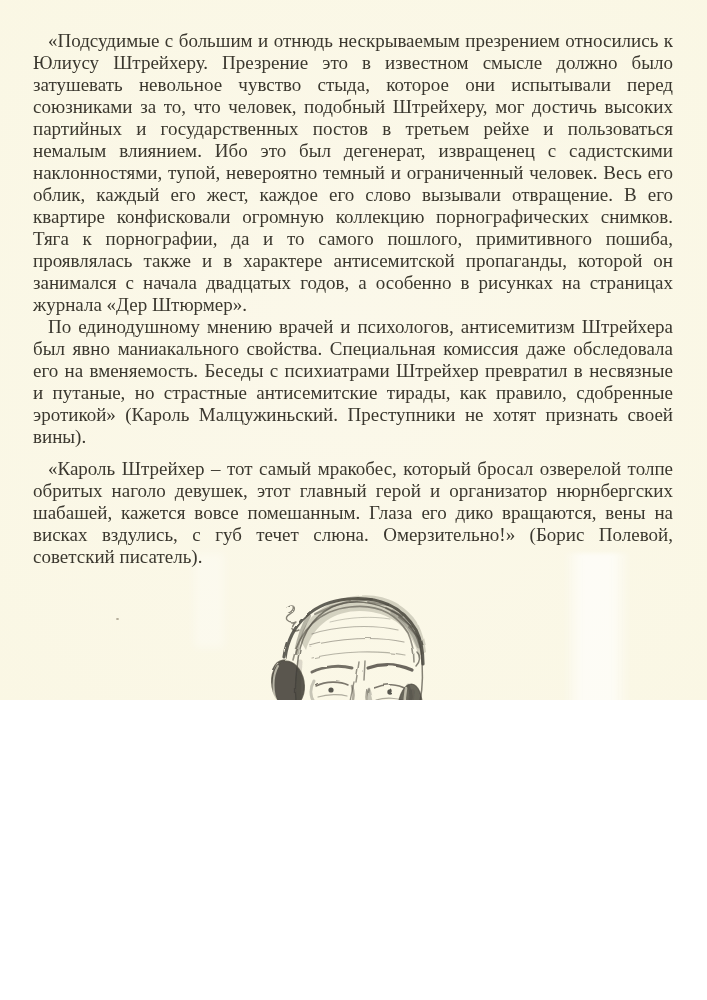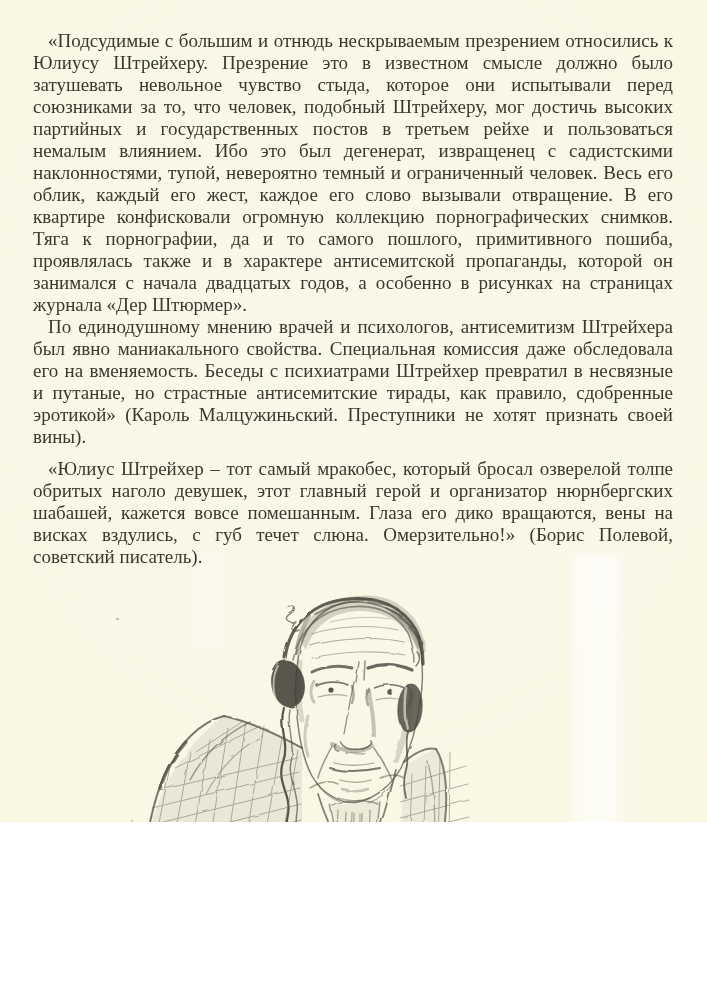--- a/index.html
+++ b/index.html
@@ -2,21 +2,21 @@
 <html><head>
 <meta charset="utf-8">
 <style>
   html,body{margin:0;padding:0;}
   body{
     width:707px;height:1000px;
     background:#ffffff;
     font-family:"Liberation Serif","DejaVu Serif",serif;
     overflow:hidden;
   }
-  .page{position:relative;width:707px;height:822px;background:#22c55e;overflow:hidden;}
+  .page{position:relative;width:707px;height:700px;background:#22c55e;overflow:hidden;}
   
   .paper{
     position:absolute;left:0;top:0;width:707px;height:908px;
     background:radial-gradient(130% 110% at 50% 38%, #fbf8ea 0%, #faf7e4 55%, #f7f3da 100%);
   }
   
   .light-band{position:absolute;pointer-events:none;}
   .band1{left:563px;top:553px;width:68px;height:340px;
     background:linear-gradient(to right, rgba(255,255,255,0), rgba(255,255,255,.62) 28%, rgba(255,255,255,.62) 72%, rgba(255,255,255,0));
     filter:blur(2px);}
@@ -176,16 +176,16 @@
           <path d="M63,893 C160,889 260,884 360,878 C400,875 425,873 435,872" stroke-width="5.5" stroke-dasharray="2 2" opacity="0.5"></path>
           <path d="M30,899 C45,898 58,896 72,895" stroke-width="3" opacity="0.35"></path>
         </g>
 
       </g>
     </svg>
 
     <div class="textblock">
       <p>«Подсудимые с большим и отнюдь нескрываемым презрением относились к Юлиусу Штрейхеру. Презрение это в известном смысле должно было затушевать невольное чувство стыда, которое они испытывали перед союзниками за то, что человек, подобный Штрейхеру, мог достичь высоких партийных и государственных постов в третьем рейхе и пользоваться немалым влиянием. Ибо это был дегенерат, извращенец с садистскими наклонностями, тупой, невероятно темный и ограниченный человек. Весь его облик, каждый его жест, каждое его слово вызывали отвращение. В его квартире конфисковали огромную коллекцию порнографических снимков. Тяга к порнографии, да и то самого пошлого, примитивного пошиба, проявлялась также и в характере антисемитской пропаганды, которой он занимался с начала двадцатых годов, а особенно в рисунках на страницах журнала «Дер Штюрмер».</p>
       <p>По единодушному мнению врачей и психологов, антисемитизм Штрейхера был явно маниакального свойства. Специальная комиссия даже обследовала его на вменяемость. Беседы с психиатрами Штрейхер превратил в несвязные и путаные, но страстные антисемитские тирады, как правило, сдобренные эротикой» (Кароль Малцужиньский. Преступники не хотят признать своей вины).</p>
-      <p class="gap">«Юлиус Штрейхер – тот самый мракобес, который бросал озверелой толпе обритых наголо девушек, этот главный герой и организатор нюрнбергских шабашей, кажется вовсе помешанным. Глаза его дико вращаются, вены на висках вздулись, с губ течет слюна. Омерзительно!» (Борис Полевой, советский писатель).</p>
+      <p class="gap">«Кароль Штрейхер – тот самый мракобес, который бросал озверелой толпе обритых наголо девушек, этот главный герой и организатор нюрнбергских шабашей, кажется вовсе помешанным. Глаза его дико вращаются, вены на висках вздулись, с губ течет слюна. Омерзительно!» (Борис Полевой, советский писатель).</p>
     </div>
   </div>
 </div>
 
 </body></html>

